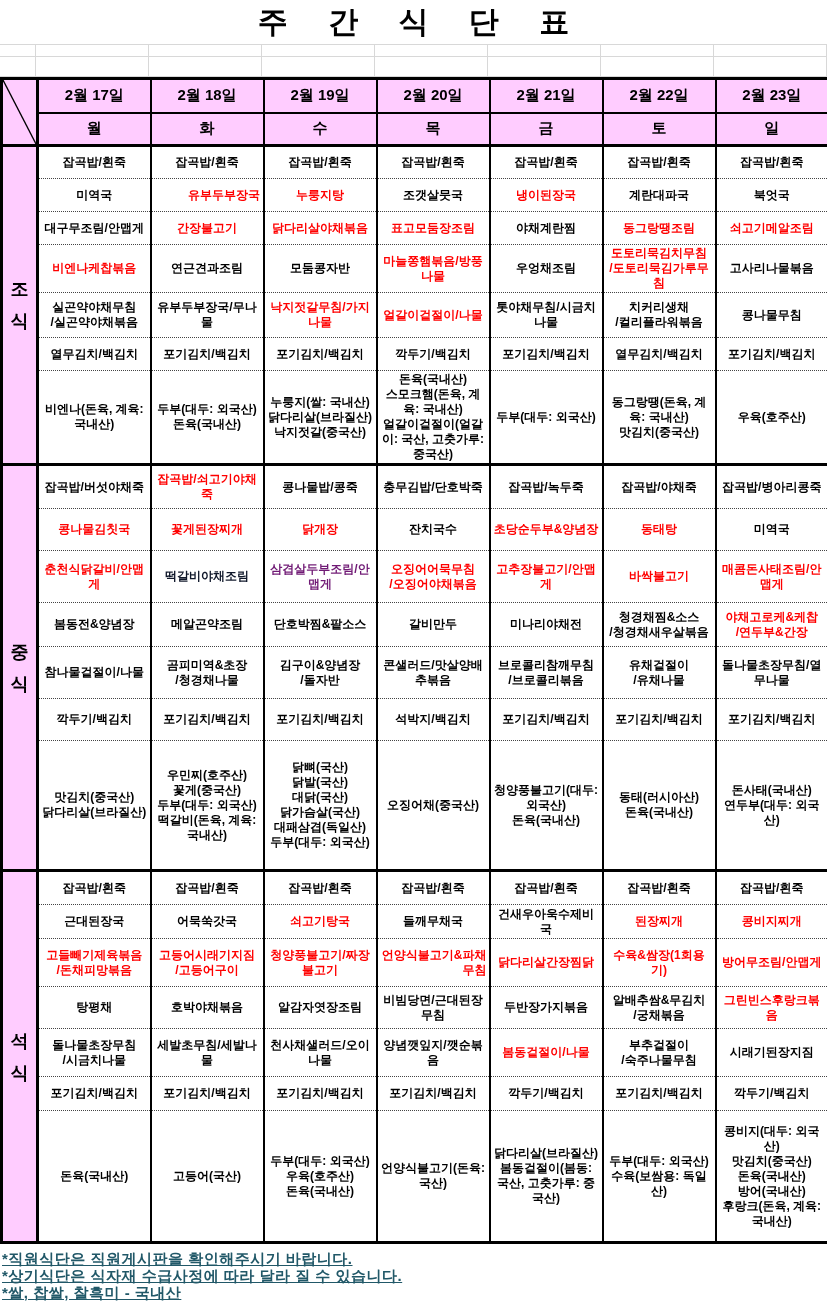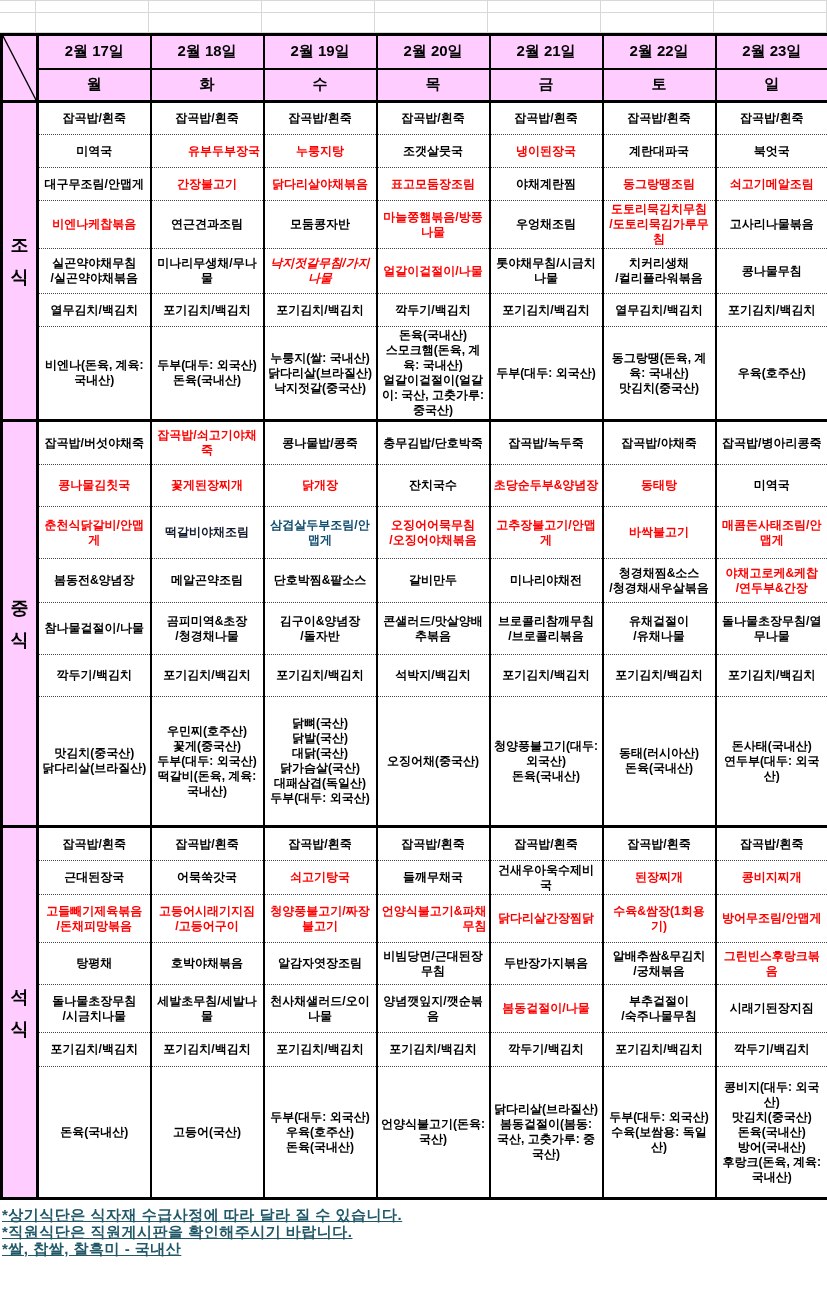--- a/index.html
+++ b/index.html
@@ -52,20 +52,21 @@
   .note-line{
     font-size:15px;line-height:17px;text-decoration:underline;
     letter-spacing:0.5px;
   }
 </style>
 </head>
 <body>
 
 <div class="page">
 
+  <div class="title">주 간 식 단 표</div>
 
   <div class="spacers">
     <div class="spacer-row sr1">
         <div class="sc c0"></div>
         <div class="sc cn"></div>
         <div class="sc cn"></div>
         <div class="sc cn"></div>
         <div class="sc cn"></div>
         <div class="sc cn"></div>
         <div class="sc cn"></div>
@@ -155,22 +156,22 @@
           <td class="cell">모둠콩자반</td>
           <td class="cell" style="color: rgb(255, 0, 0);">마늘쫑햄볶음/방풍나물</td>
           <td class="cell">우엉채조림</td>
           <td class="cell" style="color: rgb(255, 0, 0); margin-top: 47px;">도토리묵김치무침
 /도토리묵김가루무침</td>
           <td class="cell">고사리나물볶음</td>
         </tr>
         <tr style="height: 45px;">
           <td class="cell">실곤약야채무침
 /실곤약야채볶음</td>
-          <td class="cell">미나리무생채/무나물</td>
-          <td class="cell" style="color: rgb(255, 0, 0); font-style: italic;">낙지젓갈무침/가지나물</td>
+          <td class="cell">유부두부장국/무나물</td>
+          <td class="cell" style="color: rgb(255, 0, 0);">낙지젓갈무침/가지나물</td>
           <td class="cell" style="color: rgb(255, 0, 0);">얼갈이겉절이/나물</td>
           <td class="cell">톳야채무침/시금치나물</td>
           <td class="cell">치커리생채
 /컬리플라워볶음</td>
           <td class="cell">콩나물무침</td>
         </tr>
         <tr style="height: 33px;">
           <td class="cell">열무김치/백김치</td>
           <td class="cell">포기김치/백김치</td>
           <td class="cell">포기김치/백김치</td>
@@ -212,21 +213,21 @@
           <td class="cell" style="color: rgb(255, 0, 0);">꽃게된장찌개</td>
           <td class="cell" style="color: rgb(255, 0, 0);">닭개장</td>
           <td class="cell">잔치국수</td>
           <td class="cell" style="color: rgb(255, 0, 0);">초당순두부&amp;양념장</td>
           <td class="cell" style="color: rgb(255, 0, 0);">동태탕</td>
           <td class="cell">미역국</td>
         </tr>
         <tr style="height: 52px;">
           <td class="cell" style="color: rgb(255, 0, 0);">춘천식닭갈비/안맵게</td>
           <td class="cell" style="color: #0f172a;">떡갈비야채조림</td>
-          <td class="cell" style="color: #0c4a6e;">삼겹살두부조림/안맵게</td>
+          <td class="cell" style="color: #701a75;">삼겹살두부조림/안맵게</td>
           <td class="cell" style="color: rgb(255, 0, 0);">오징어어묵무침
 /오징어야채볶음</td>
           <td class="cell" style="color: rgb(255, 0, 0);">고추장불고기/안맵게</td>
           <td class="cell" style="color: rgb(255, 0, 0);">바싹불고기</td>
           <td class="cell" style="color: rgb(255, 0, 0);">매콤돈사태조림/안맵게</td>
         </tr>
         <tr style="height: 44px;">
           <td class="cell">봄동전&amp;양념장</td>
           <td class="cell">메알곤약조림</td>
           <td class="cell">단호박찜&amp;팥소스</td>
@@ -357,19 +358,19 @@
           <td class="cell">콩비지(대두: 외국산)
 맛김치(중국산)
 돈육(국내산)
 방어(국내산)
 후랑크(돈육, 계육: 국내산)</td>
         </tr>
       </tbody>
   </table>
 
   <div class="notes">
+    <div class="note-line" style="color: rgb(33, 88, 104);">*직원식단은 직원게시판을 확인해주시기 바랍니다.</div>
     <div class="note-line" style="color: rgb(33, 88, 104);">*상기식단은 식자재 수급사정에 따라 달라 질 수 있습니다.</div>
-    <div class="note-line" style="color: rgb(33, 88, 104);">*직원식단은 직원게시판을 확인해주시기 바랍니다.</div>
     <div class="note-line" style="color: rgb(33, 88, 104);">*쌀, 찹쌀, 찰흑미 - 국내산</div>
 
   </div>
 
 </div>
 
 </body></html>

